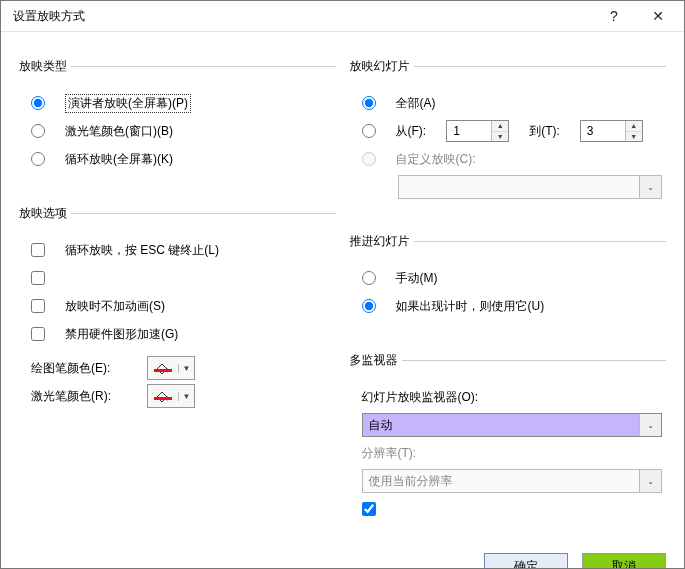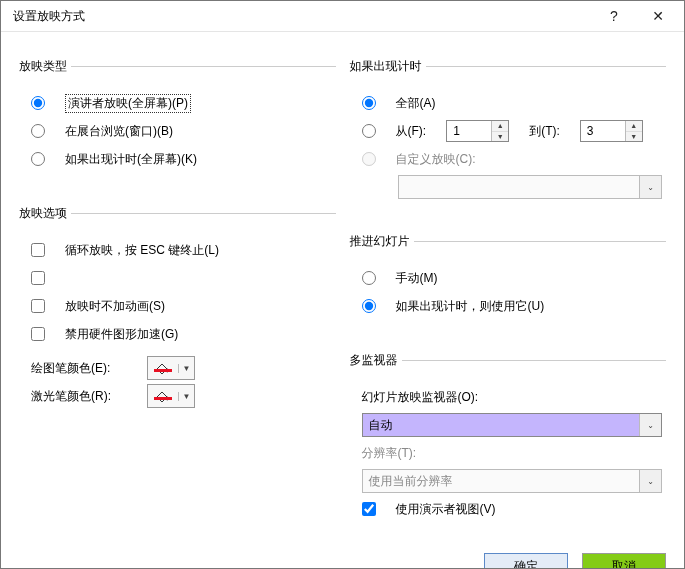--- a/index.html
+++ b/index.html
@@ -116,25 +116,25 @@
   <div class="col">
 
     <fieldset>
       <legend>放映类型</legend>
       <div class="row indent opt">
         <input type="radio" checked="" style="">
         <span class="selected-box">演讲者放映(全屏幕)(P)</span>
       </div>
       <div class="row indent opt">
         <input type="radio" style="">
-        <span>在展台浏览(窗口)(B)</span>
-      </div>
-      <div class="row indent opt">
-        <input type="radio" style="">
-        <span>如果出现计时(全屏幕)(K)</span>
+        <span>激光笔颜色(窗口)(B)</span>
+      </div>
+      <div class="row indent opt">
+        <input type="radio" style="">
+        <span>循环放映(全屏幕)(K)</span>
       </div>
     </fieldset>
 
     <fieldset>
       <legend>放映选项</legend>
       <div class="row indent opt">
         <input type="checkbox" class="cb-blue" style="">
         <span>循环放映，按 ESC 键终止(L)</span>
       </div>
       <div class="row indent opt">
@@ -176,21 +176,21 @@
           <div class="dd">▼</div>
         </div>
       </div>
     </fieldset>
 
   </div>
 
   <div class="col">
 
     <fieldset>
-      <legend>如果出现计时</legend>
+      <legend>放映幻灯片</legend>
       <div class="row indent opt">
         <input type="radio" checked="" style="">
         <span>全部(A)</span>
       </div>
       <div class="row indent opt small-gap">
         <input type="radio" style="">
         <span class="label">从(F):</span>
         <div class="spin">
           <input value="1" style="">
           <div class="btns">
@@ -246,21 +246,20 @@
         <span class="label">分辨率(T):</span>
       </div>
       <div class="row indent">
         <div class="combo disabled">
           <div class="txt disabled">使用当前分辨率</div>
           <div class="arrow">⌄</div>
         </div>
       </div>
       <div class="row indent opt">
         <input type="checkbox" checked="" style="">
-        <span>使用演示者视图(V)</span>
       </div>
     </fieldset>
 
   </div>
 </div>
 
 <div class="footer">
   <div class="button primary">确定</div>
   <div class="button">取消</div>
 </div>

